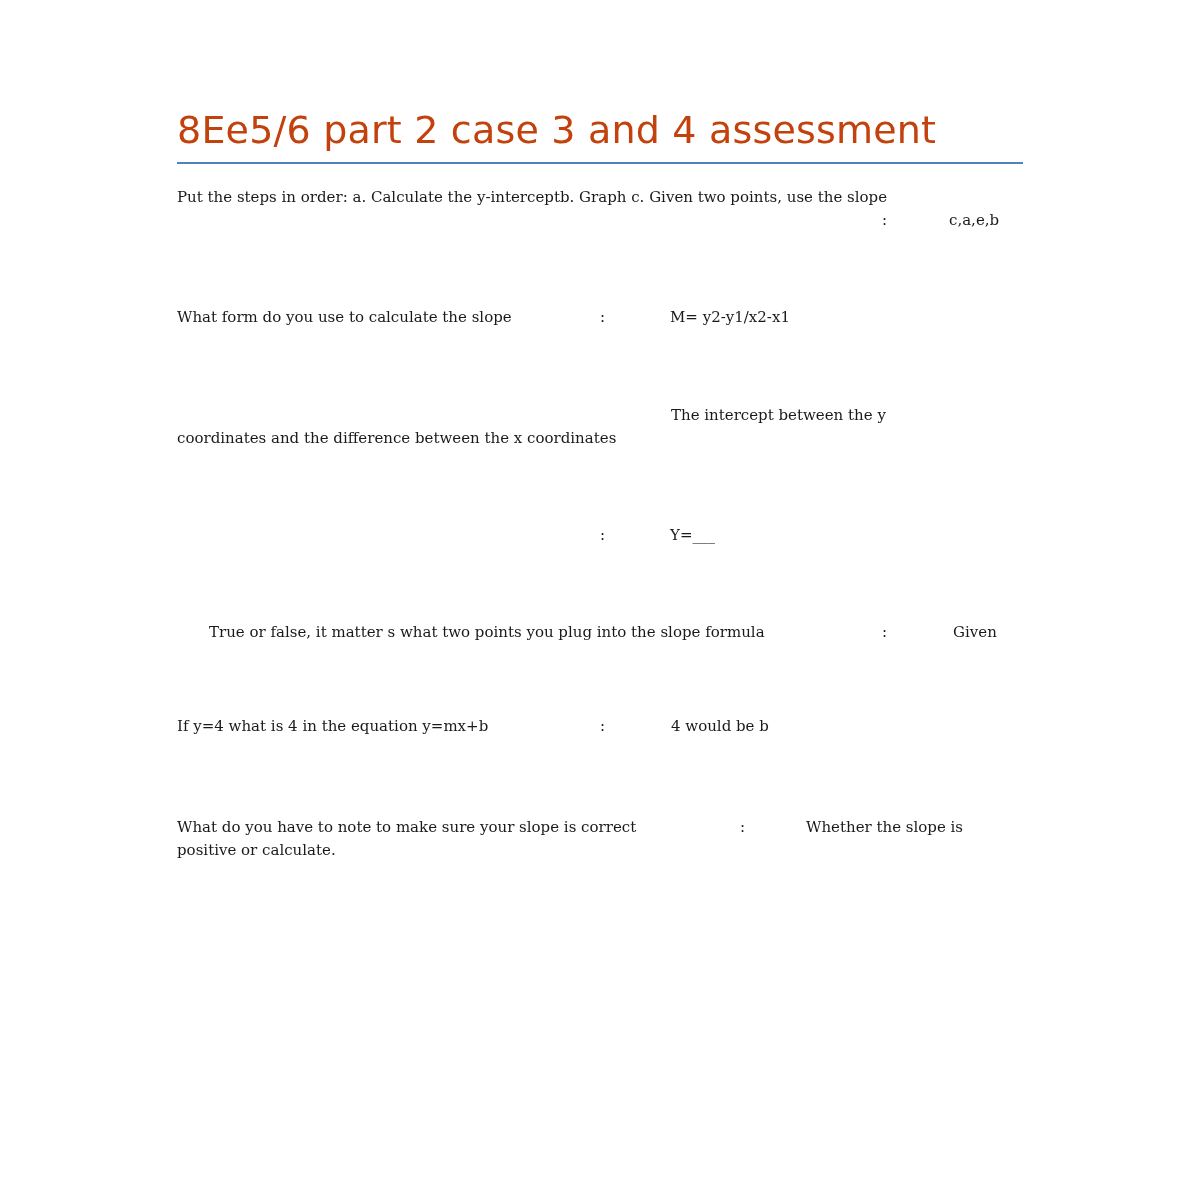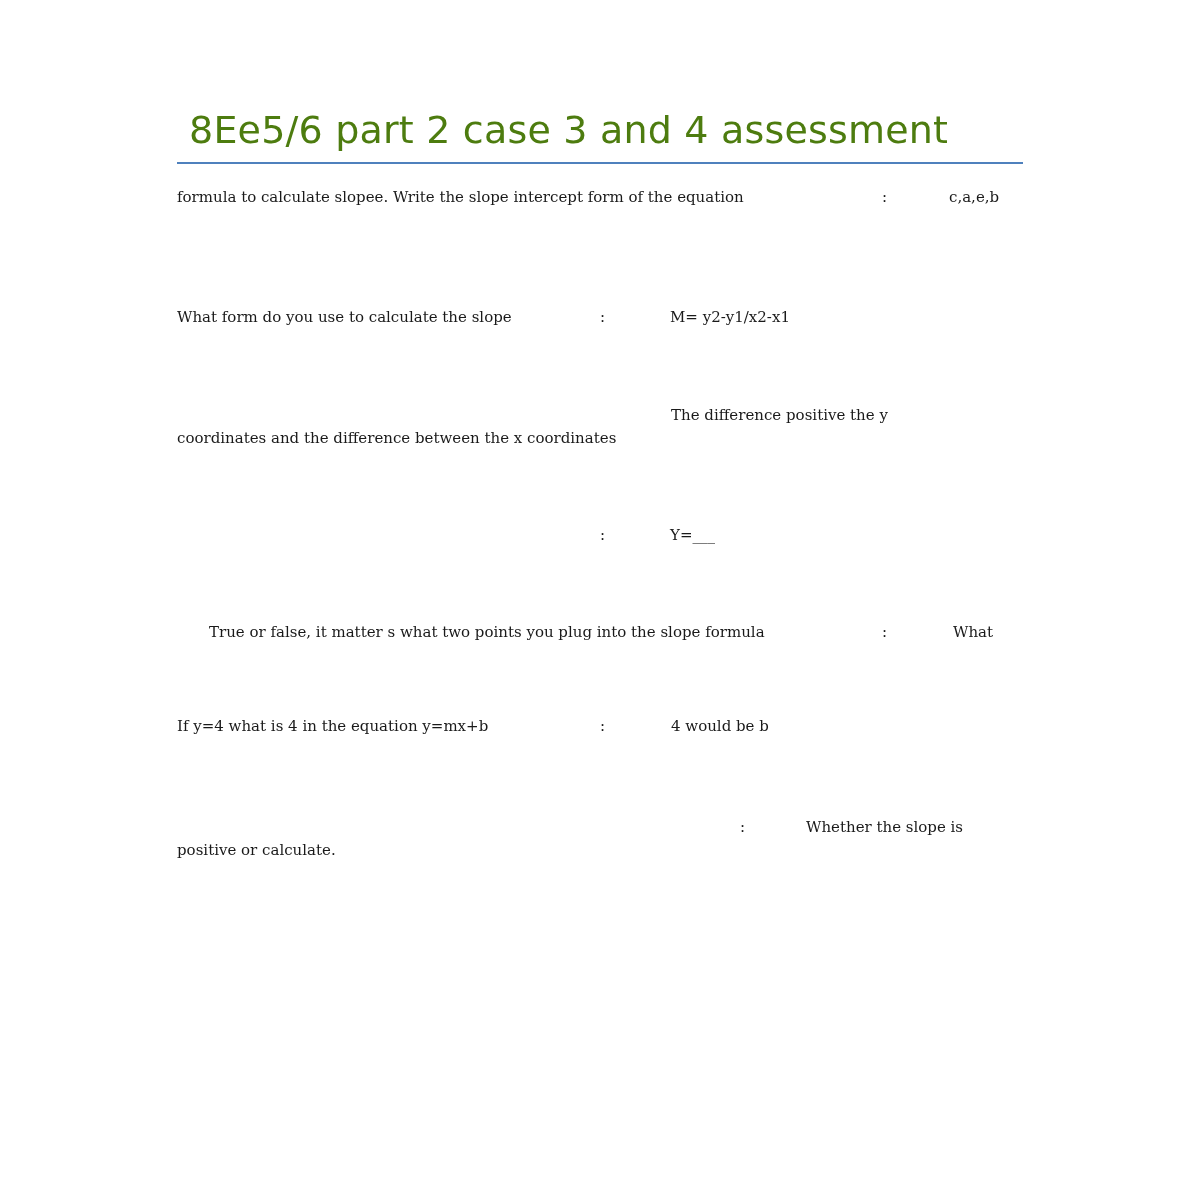--- a/index.html
+++ b/index.html
@@ -19,24 +19,23 @@
     top: 0;
     width: 846px;
   }
   .title {
     position: absolute;
     left: 0;
     top: 108px;
     width: 846px;
     font-family: "DejaVu Sans", sans-serif;
     font-size: 38px;
-    color: #4d7c0f;
+    color: #c2410c;
     white-space: nowrap;
     letter-spacing: 0.2px;
-    margin-left: 12px;
   }
   .title-rule {
     position: absolute;
     left: 0;
     top: 162px;
     width: 846px;
     height: 2px;
     background: #4f81bd;
   }
   .qa {
@@ -62,68 +61,71 @@
 </head>
 <body>
 
 <div class="page">
 
   <div class="title">8Ee5/6 part 2 case 3 and 4 assessment</div>
   <div class="title-rule"></div>
 
   <div class="qa" style="top:186px;">
     <div class="line">
-      <span class="seg" style="left:0;">formula to calculate slopee. Write the slope intercept form of the equation</span>
+      <span class="seg" style="left:0;">Put the steps in order: a. Calculate the y-interceptb. Graph c. Given two points, use the slope</span>
+    </div>
+    <div class="line">
       <span class="seg" style="left:705px;">:</span>
       <span class="seg" style="left:772px;text-align:right;">c,a,e,b</span>
     </div>
   </div>
 
   <div class="qa" style="top:306px;">
     <div class="line">
       <span class="seg" style="left:0;">What form do you use to calculate the slope</span>
       <span class="seg" style="left:423px;">:</span>
       <span class="seg" style="left:493px;">M= y2-y1/x2-x1</span>
     </div>
   </div>
 
   <div class="qa" style="top:404px;">
     <div class="line">
-      <span class="seg" style="left:494px;">The difference positive the y</span>
+      <span class="seg" style="left:494px;">The intercept between the y</span>
     </div>
     <div class="line">
       <span class="seg" style="left:0;text-align:right;">coordinates and the difference between the x coordinates</span>
     </div>
   </div>
 
   <div class="qa" style="top:524px;">
     <div class="line">
       <span class="seg" style="left:423px;">:</span>
       <span class="seg" style="left:493px;">Y=___</span>
     </div>
   </div>
 
   <div class="qa" style="top:621px;">
     <div class="line">
       <span class="seg" style="left:0;margin-left:32px;">True or false, it matter s what two points you plug into the slope formula</span>
       <span class="seg" style="left:705px;">:</span>
-      <span class="seg" style="left:776px;">What</span>
+      <span class="seg" style="left:776px;">Given</span>
     </div>
   </div>
 
   <div class="qa" style="top:715px;">
     <div class="line">
       <span class="seg" style="left:0;">If y=4 what is 4 in the equation y=mx+b</span>
       <span class="seg" style="left:423px;">:</span>
       <span class="seg" style="left:494px;">4 would be b</span>
     </div>
   </div>
 
   <div class="qa" style="top:816px;">
     <div class="line">
+      <span class="seg" style="left:0;">What do you have to note to make sure your slope is correct</span>
       <span class="seg" style="left:563px;">:</span>
       <span class="seg" style="left:629px;">Whether the slope is</span>
     </div>
     <div class="line">
       <span class="seg" style="left:0;">positive or calculate.</span>
     </div>
   </div>
 
 </div>
 

